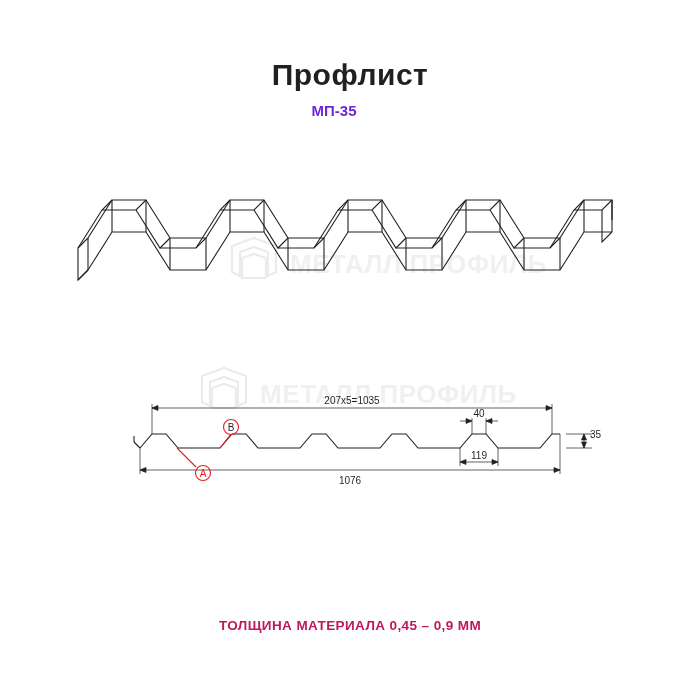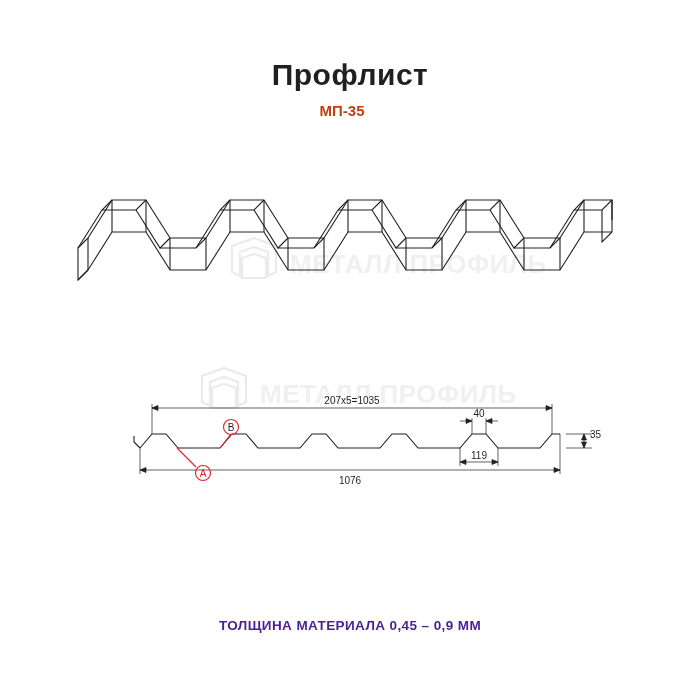--- a/index.html
+++ b/index.html
@@ -33,33 +33,32 @@
     color: #231f20;
   }
   .subtitle {
     position: absolute;
     top: 102px;
     left: 0;
     width: 668px;
     text-align: center;
     font-size: 15px;
     font-weight: bold;
-    color: #c2410c;
-    padding-left: 8px;
+    color: #6d28d9;
   }
   .footer-note {
     position: absolute;
     top: 618px;
     left: 0;
     width: 700px;
     text-align: center;
     font-size: 13.5px;
     font-weight: bold;
     letter-spacing: 0.4px;
-    color: #4c1d95;
+    color: #be185d;
   }
   .iso-wrap {
     position: absolute;
     top: 160px;
     left: 60px;
     width: 580px;
     height: 150px;
   }
   .draw-wrap {
     position: absolute;

